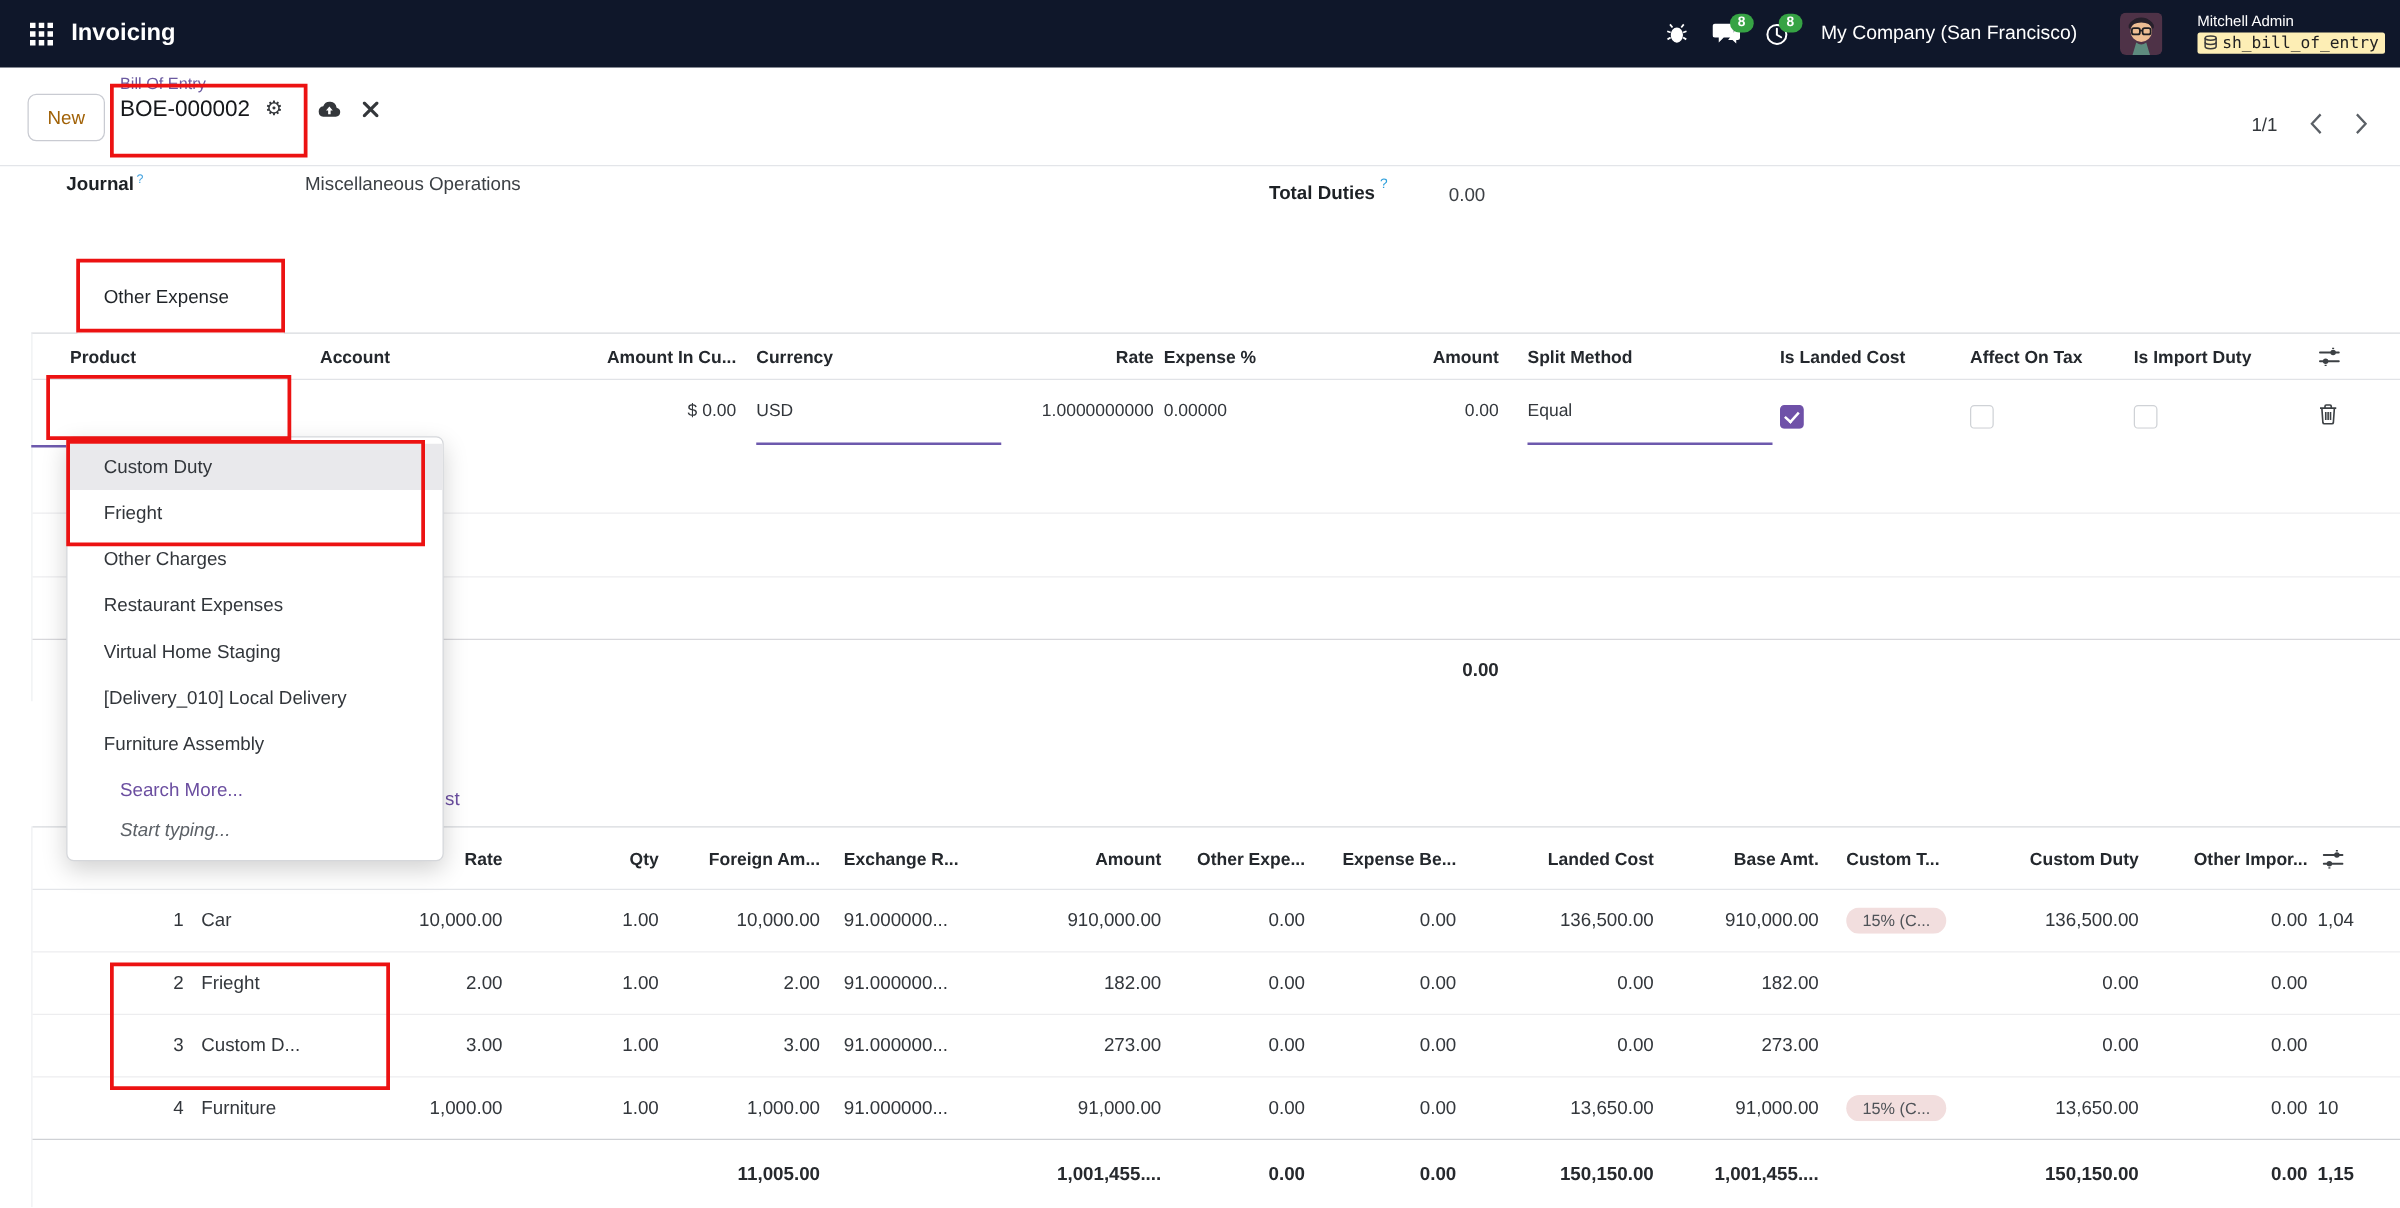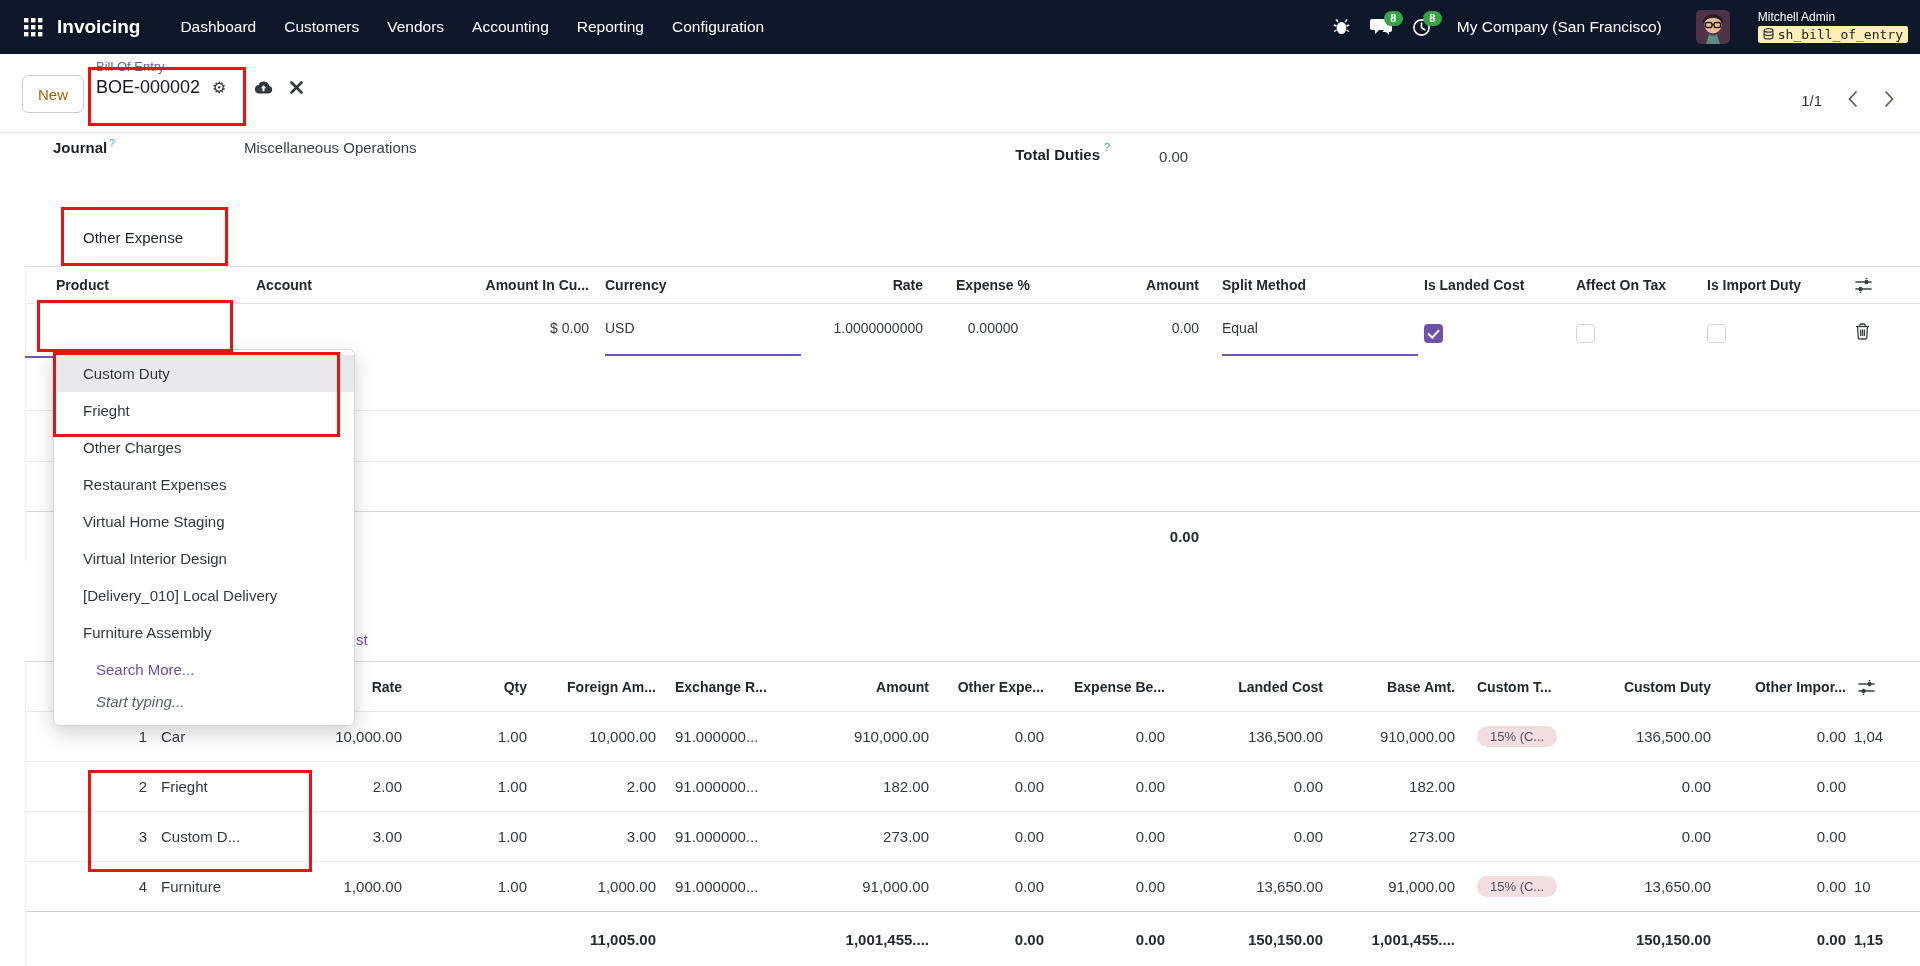--- a/index.html
+++ b/index.html
@@ -48,21 +48,21 @@
 
   
   .etable{position:absolute;left:25px;top:266px;width:1895px;border-top:1px solid #d8dade;border-left:1px solid #eef0f2;box-sizing:border-box;z-index:1;}
   .eheader{display:flex;height:36px;align-items:center;border-bottom:1px solid #e1e3e7;font-size:14px;font-weight:700;color:#24282d;}
   .ecell{box-sizing:border-box;overflow:hidden;white-space:nowrap;flex:0 0 auto;}
   .e-product{width:215px;padding-left:30px;position:relative;}
   .e-account{width:200px;padding-left:15px;}
   .e-amtcur{width:155px;text-align:right;padding-right:7px;}
   .e-currency{width:210px;padding-left:9px;}
   .e-rate{width:125px;text-align:right;padding-right:8px;}
-  .e-exp{width:132px;text-align:center;padding-right:8px;}
+  .e-exp{width:132px;text-align:left;padding-right:8px;}
   .e-amount{width:144px;text-align:right;padding-right:8px;}
   .e-split{width:214px;padding-left:15px;}
   .e-landed{width:148px;padding-left:3px;}
   .e-affect{width:132px;padding-left:7px;}
   .e-import{width:140px;padding-left:6px;}
   .e-actions{width:80px;padding-left:14px;}
   .erow{display:flex;height:107px;align-items:flex-start;padding-top:16px;box-sizing:border-box;border-bottom:1px solid #ededef;font-size:14px;color:#33373c;}
   .eband1{height:50px;border-bottom:1px solid #ededef;}
   .eband2{height:49px;border-bottom:1px solid #d8d8dc;}
   .efooter{display:flex;height:49px;align-items:center;font-size:15px;font-weight:700;color:#26292d;}
@@ -130,28 +130,20 @@
             <rect x="0" y="7" width="4.4" height="4.4"></rect>
             <rect x="7" y="7" width="4.4" height="4.4"></rect>
             <rect x="14" y="7" width="4.4" height="4.4"></rect>
             <rect x="0" y="14" width="4.4" height="4.4"></rect>
             <rect x="7" y="14" width="4.4" height="4.4"></rect>
             <rect x="14" y="14" width="4.4" height="4.4"></rect>
           </g>
         </svg>
     </span>
     <span class="brand">Invoicing</span>
-    <div class="nav-menu">
-        <div class="nav-item">Dashboard</div>
-        <div class="nav-item">Customers</div>
-        <div class="nav-item">Vendors</div>
-        <div class="nav-item">Accounting</div>
-        <div class="nav-item">Reporting</div>
-        <div class="nav-item">Configuration</div>
-      </div>
     <div class="nav-spacer"></div>
     <div class="tray">
       <span class="tray-icon">
         <svg width="17" height="18" viewBox="0 0 17 18">
             <g stroke="#ffffff" stroke-width="1.4" fill="none">
               <ellipse cx="8.5" cy="10" rx="4.2" ry="5.4" fill="#ffffff"></ellipse>
               <path d="M5 4 L3 1.5 M12 4 L14 1.5 M3.5 8 L.8 7 M3.5 12 L1 13.5 M13.5 8 L16.2 7 M13.5 12 L16 13.5"></path>
             </g>
           </svg>
       </span>
@@ -440,21 +432,20 @@
       </svg>
   </span>
 
   <div class="dropdown">
     <div id="dd-items">
         <div class="dd-item hl">Custom Duty</div>
         <div class="dd-item">Frieght</div>
         <div class="dd-item">Other Charges</div>
         <div class="dd-item">Restaurant Expenses</div>
         <div class="dd-item">Virtual Home Staging</div>
-        <div class="dd-item">Virtual Interior Design</div>
         <div class="dd-item">[Delivery_010] Local Delivery</div>
         <div class="dd-item">Furniture Assembly</div>
       </div>
     <div class="dd-more">Search More...</div>
     <div class="dd-typing">Start typing...</div>
   </div>
 
   <div class="redbox" id="rb1"></div>
   <div class="redbox" id="rb2"></div>
   <div class="redbox" id="rb3"></div>

